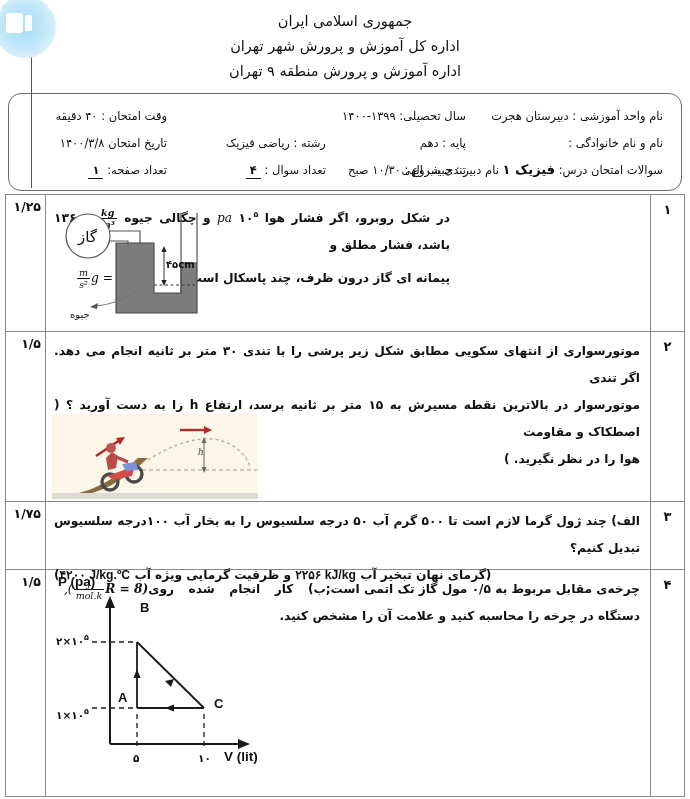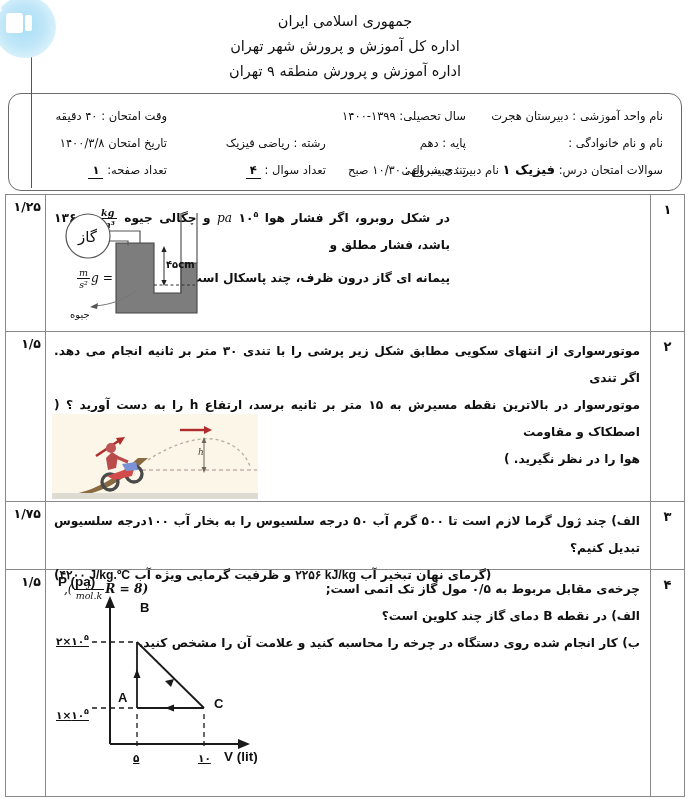--- a/index.html
+++ b/index.html
@@ -213,21 +213,20 @@
     font-size: 13.5px;
     font-weight: bold;
     font-family: "Liberation Sans", sans-serif;
   }
   .tick-label {
     position: absolute;
     font-size: 10.5px;
     font-weight: bold;
     white-space: nowrap;
     direction: ltr;
-    text-decoration: underline;
   }
   .pt-label {
     position: absolute;
     font-size: 13px;
     font-weight: bold;
     font-family: "Liberation Sans", sans-serif;
   }
 </style>
 </head>
 <body>
@@ -435,21 +434,20 @@
 
     <div class="q-body">
 
       <div class="qtext" style="padding-left:10px;">
         <span class="mi" style="float:left;">
           <span style="font-weight:bold;">(R = 8</span><span class="frac"><span class="num">j</span><span class="den">mol.k</span></span><span>),</span>
         </span>
         <span style="float:right;">چرخه‌ی مقابل مربوط به ۰/۵ مول گاز تک اتمی است;</span>
       </div>
 
-      <div class="qtext" style="clear:both;padding-left:110px;">الف) در نقطه  B دمای گاز چند کلوین است؟</div>
 
       <div class="qtext" style="padding-left:55px;">ب) کار انجام شده روی دستگاه  در چرخه را محاسبه کنید و علامت آن را مشخص کنید.</div>
 
       <div class="fig4">
         <div class="axis-label" style="left:6px;top:0px;">P (pa)</div>
 
         <svg width="250" height="205" viewBox="0 0 250 205">
 
           <line x1="58" y1="170" x2="58" y2="30" stroke="#1a1a1a" stroke-width="2"></line>
           <polygon points="58,22 53,34 63,34" fill="#1a1a1a"></polygon>

